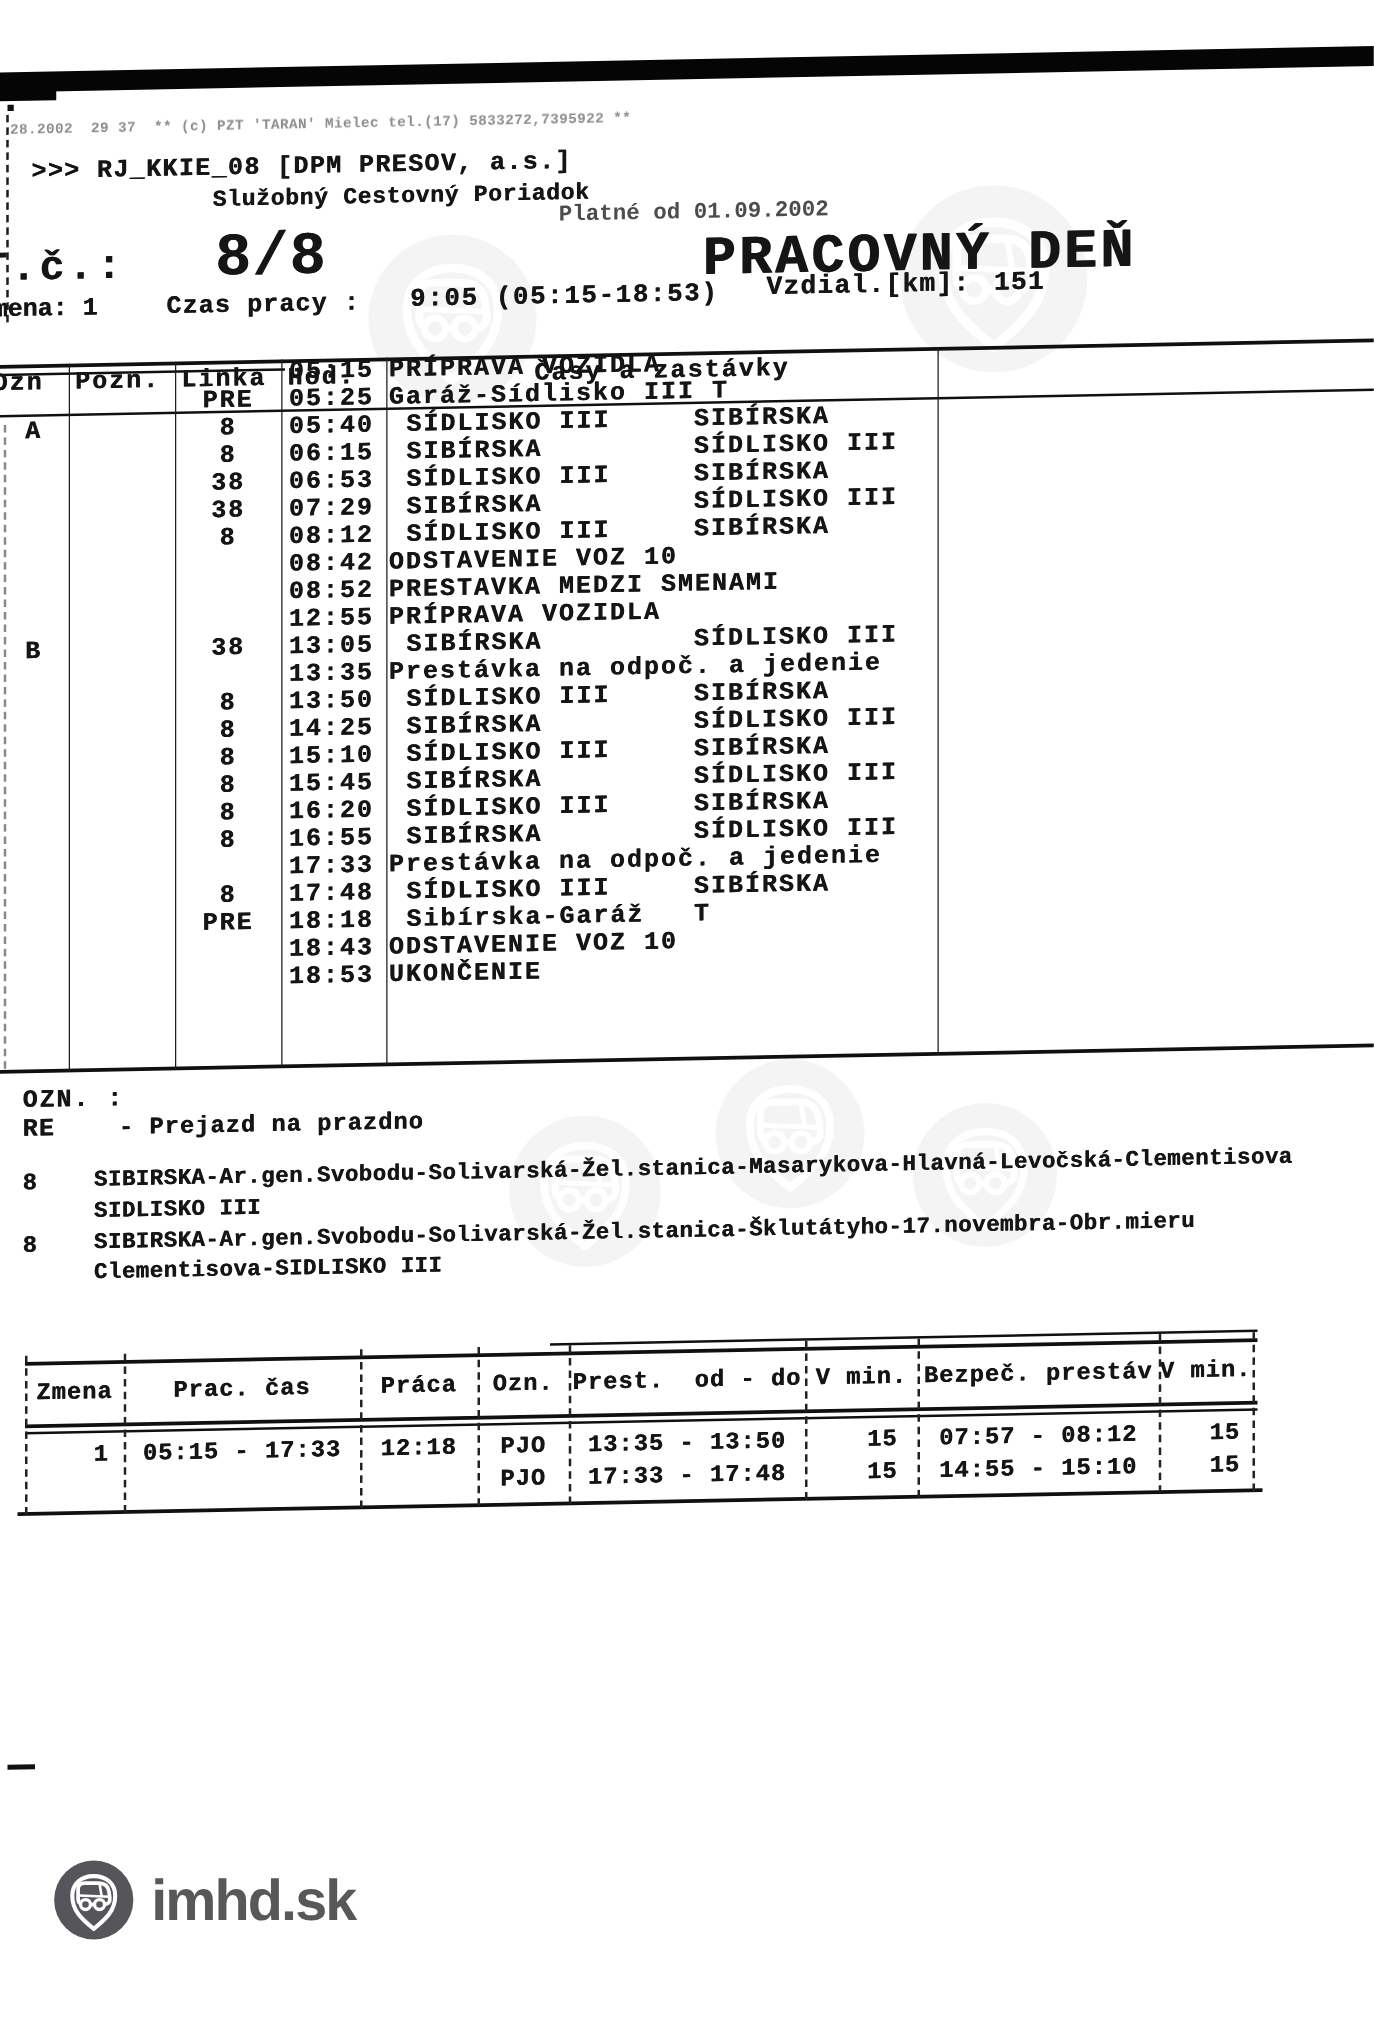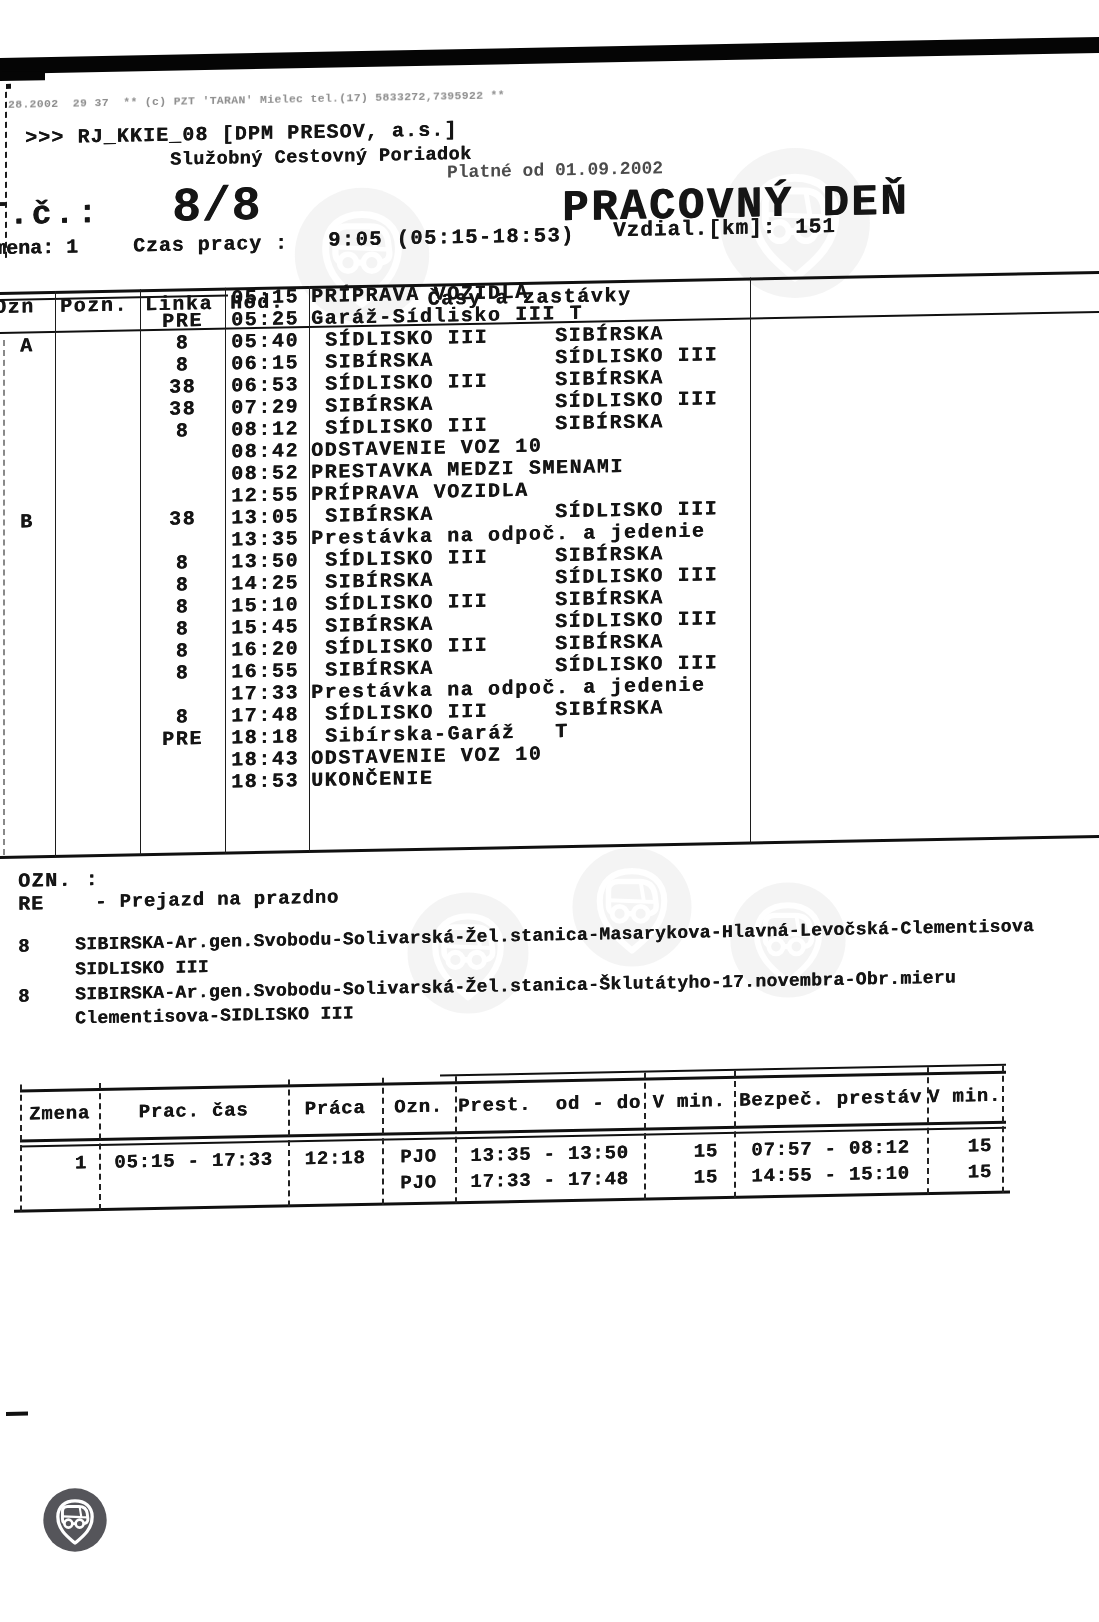--- a/index.html
+++ b/index.html
@@ -311,13 +311,14 @@
       <div class="vdash" style="left: 982px; top: 2px; height: 127px; border-left-color: rgb(34, 34, 34);"></div>
     </div>
 
   <div class="speck" style="left:6px;top:1412px;width:22px;height:4px"></div>
 </div>
 
 <div class="footer">
   <div class="logo"><svg viewBox="0 0 100 100">
         <use href="#imhd-logo"></use>
       </svg></div>
+  <div class="brand">imhd.sk</div>
 </div>
 
 </body></html>

